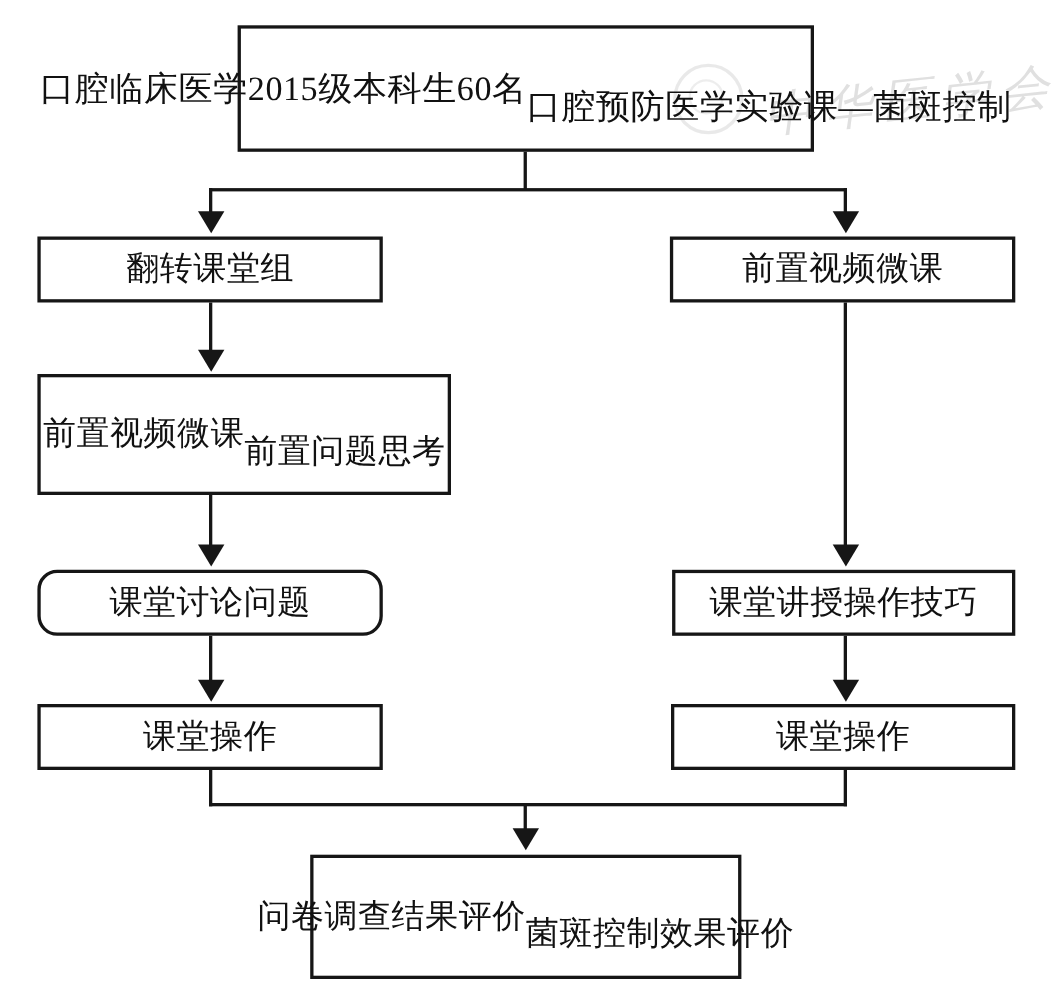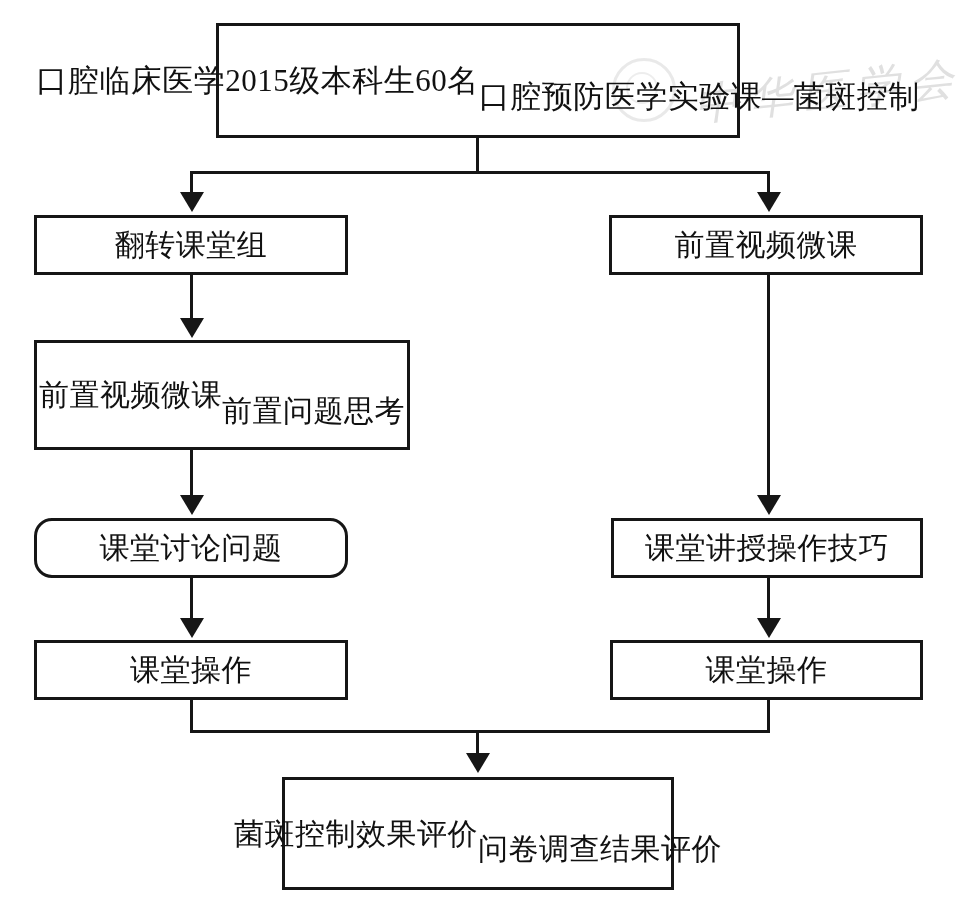--- a/index.html
+++ b/index.html
@@ -170,17 +170,17 @@
     <span class="line">课堂操作</span>
   </div>
 
   <div class="vline" style="left:190px; top:700px; height:33px;"></div>
   <div class="vline" style="left:767px; top:700px; height:33px;"></div>
   <div class="hline" style="left:190px; top:730px; width:580px;"></div>
   <div class="vline" style="left:476px; top:730px; height:25px;"></div>
   <div class="arrow" style="left:466px; top:753px;"></div>
 
   <div class="node two-line fs-node" style="left:282px; top:777px; width:392px; height:113px;">
+    <span class="line">问卷调查结果评价</span>
     <span class="line">菌斑控制效果评价</span>
-    <span class="line">问卷调查结果评价</span>
   </div>
 
 </div>
 
 </body></html>

